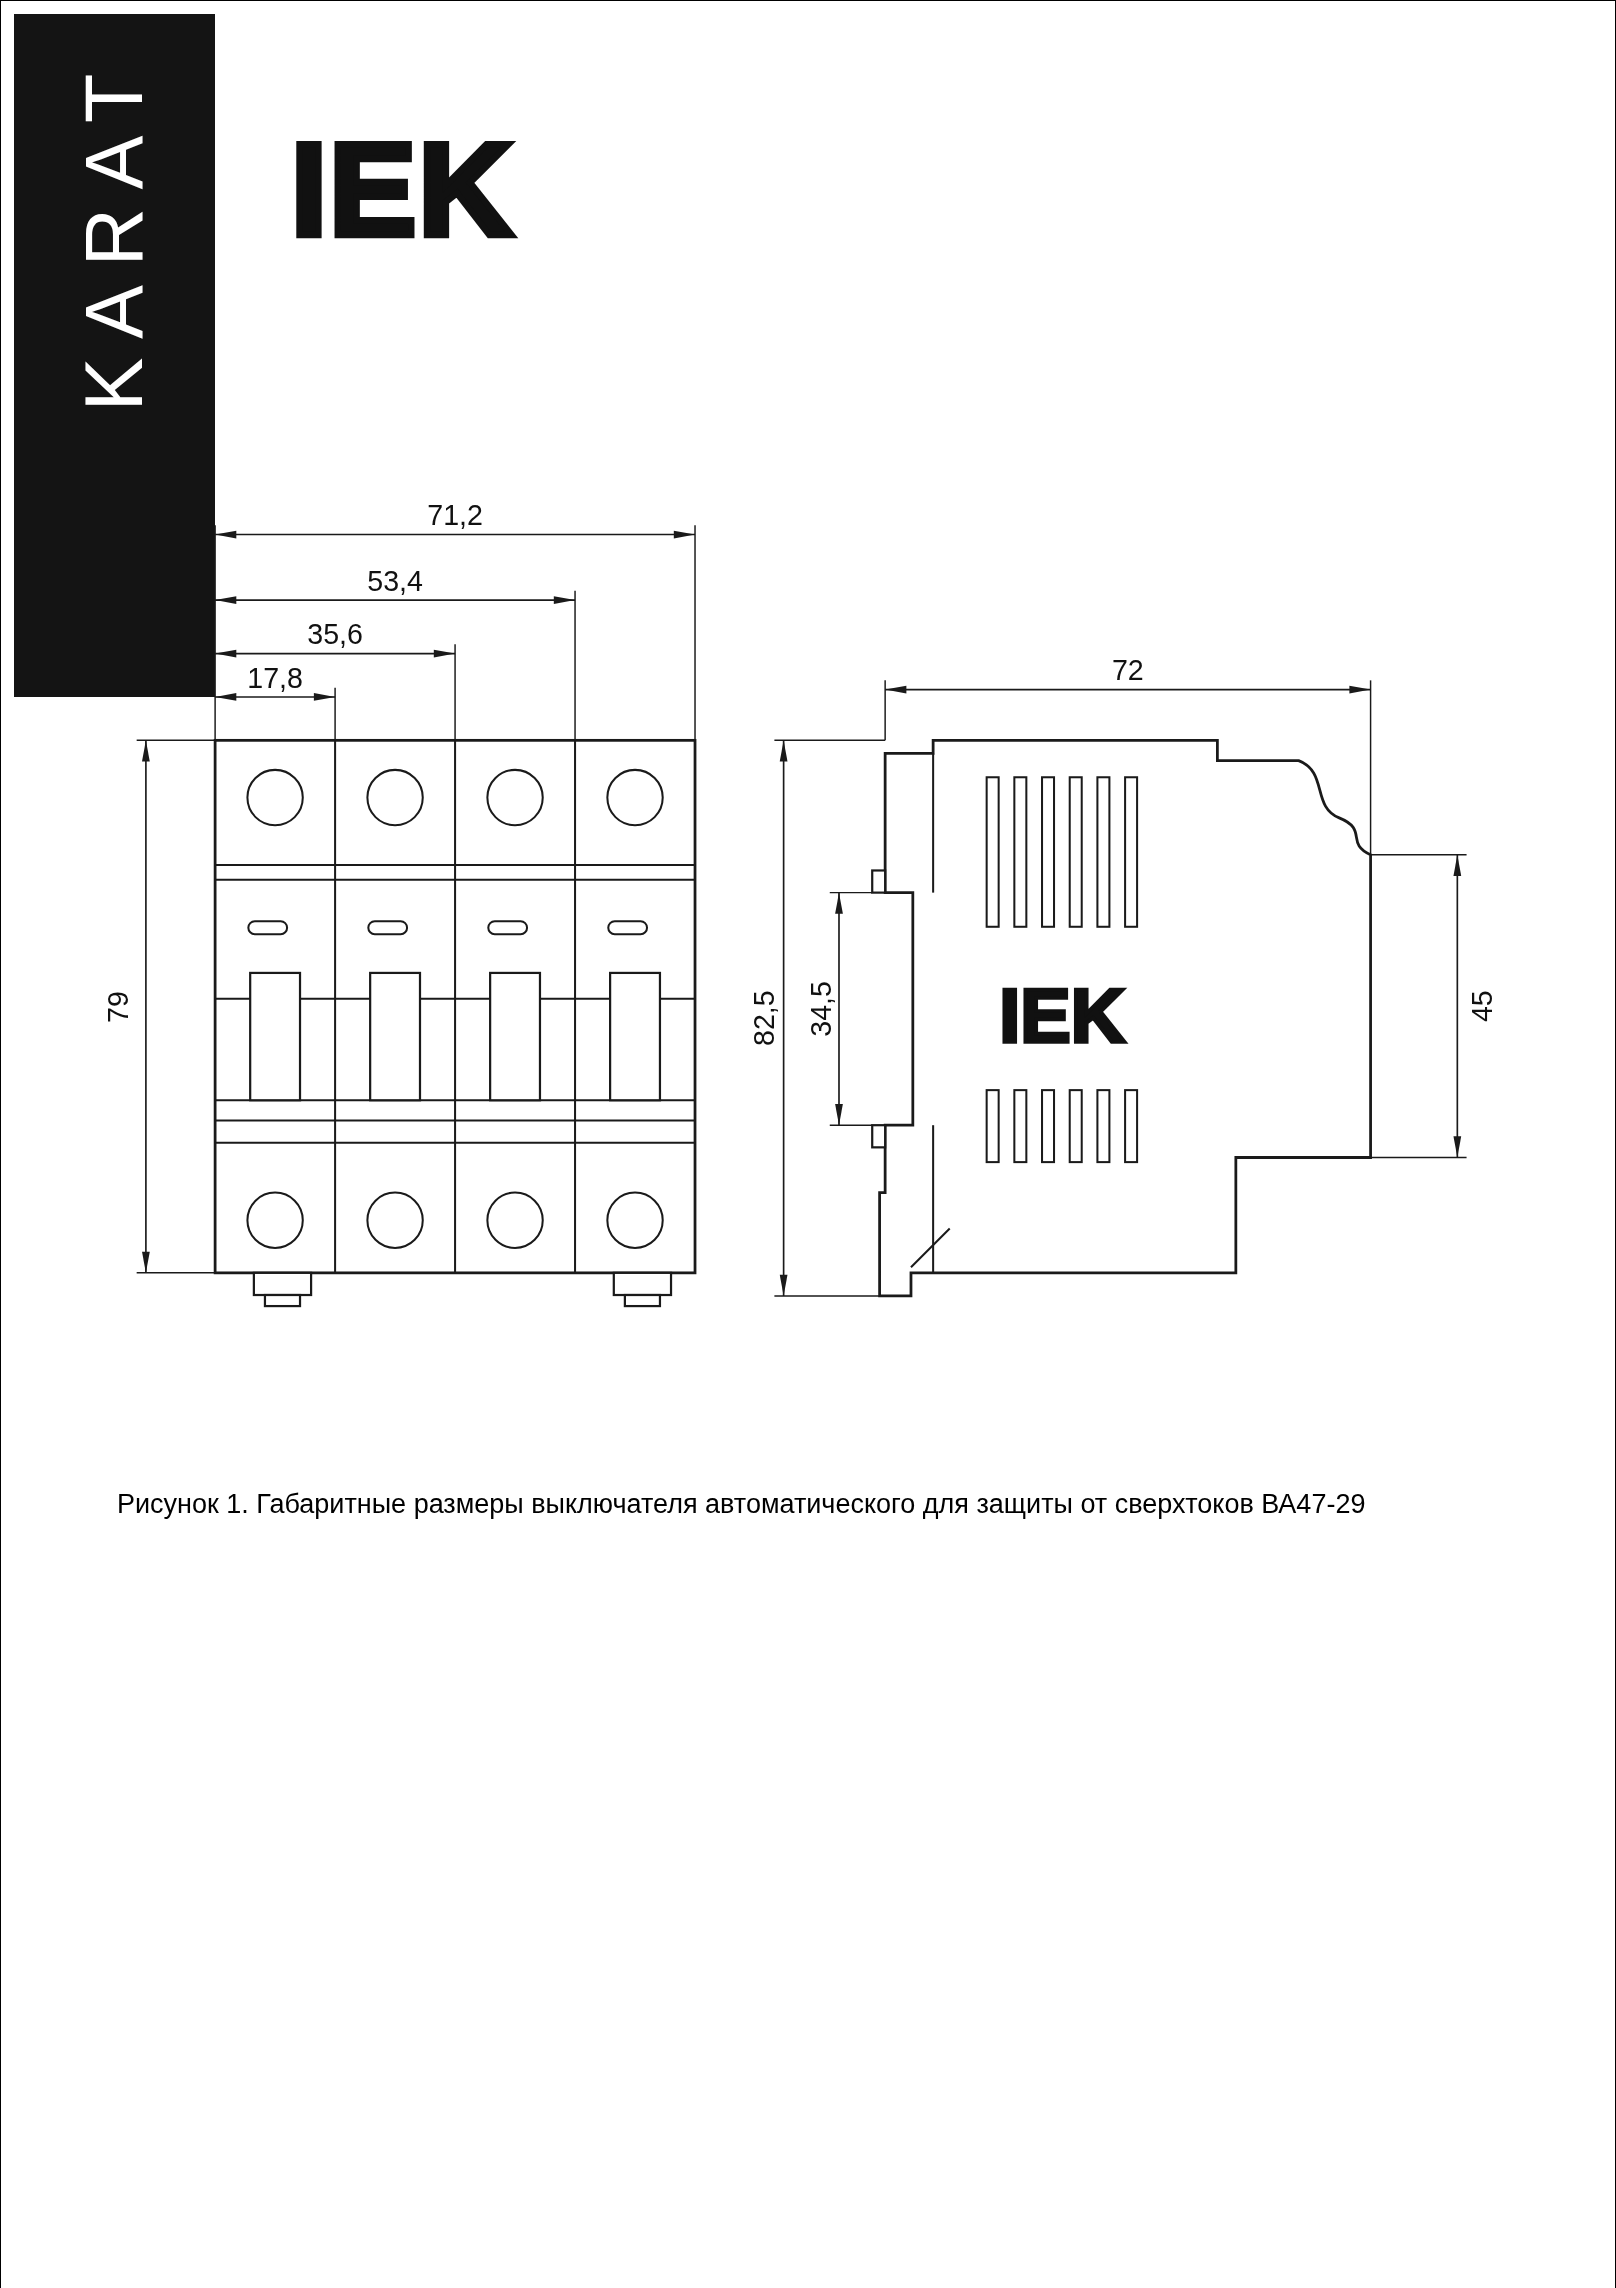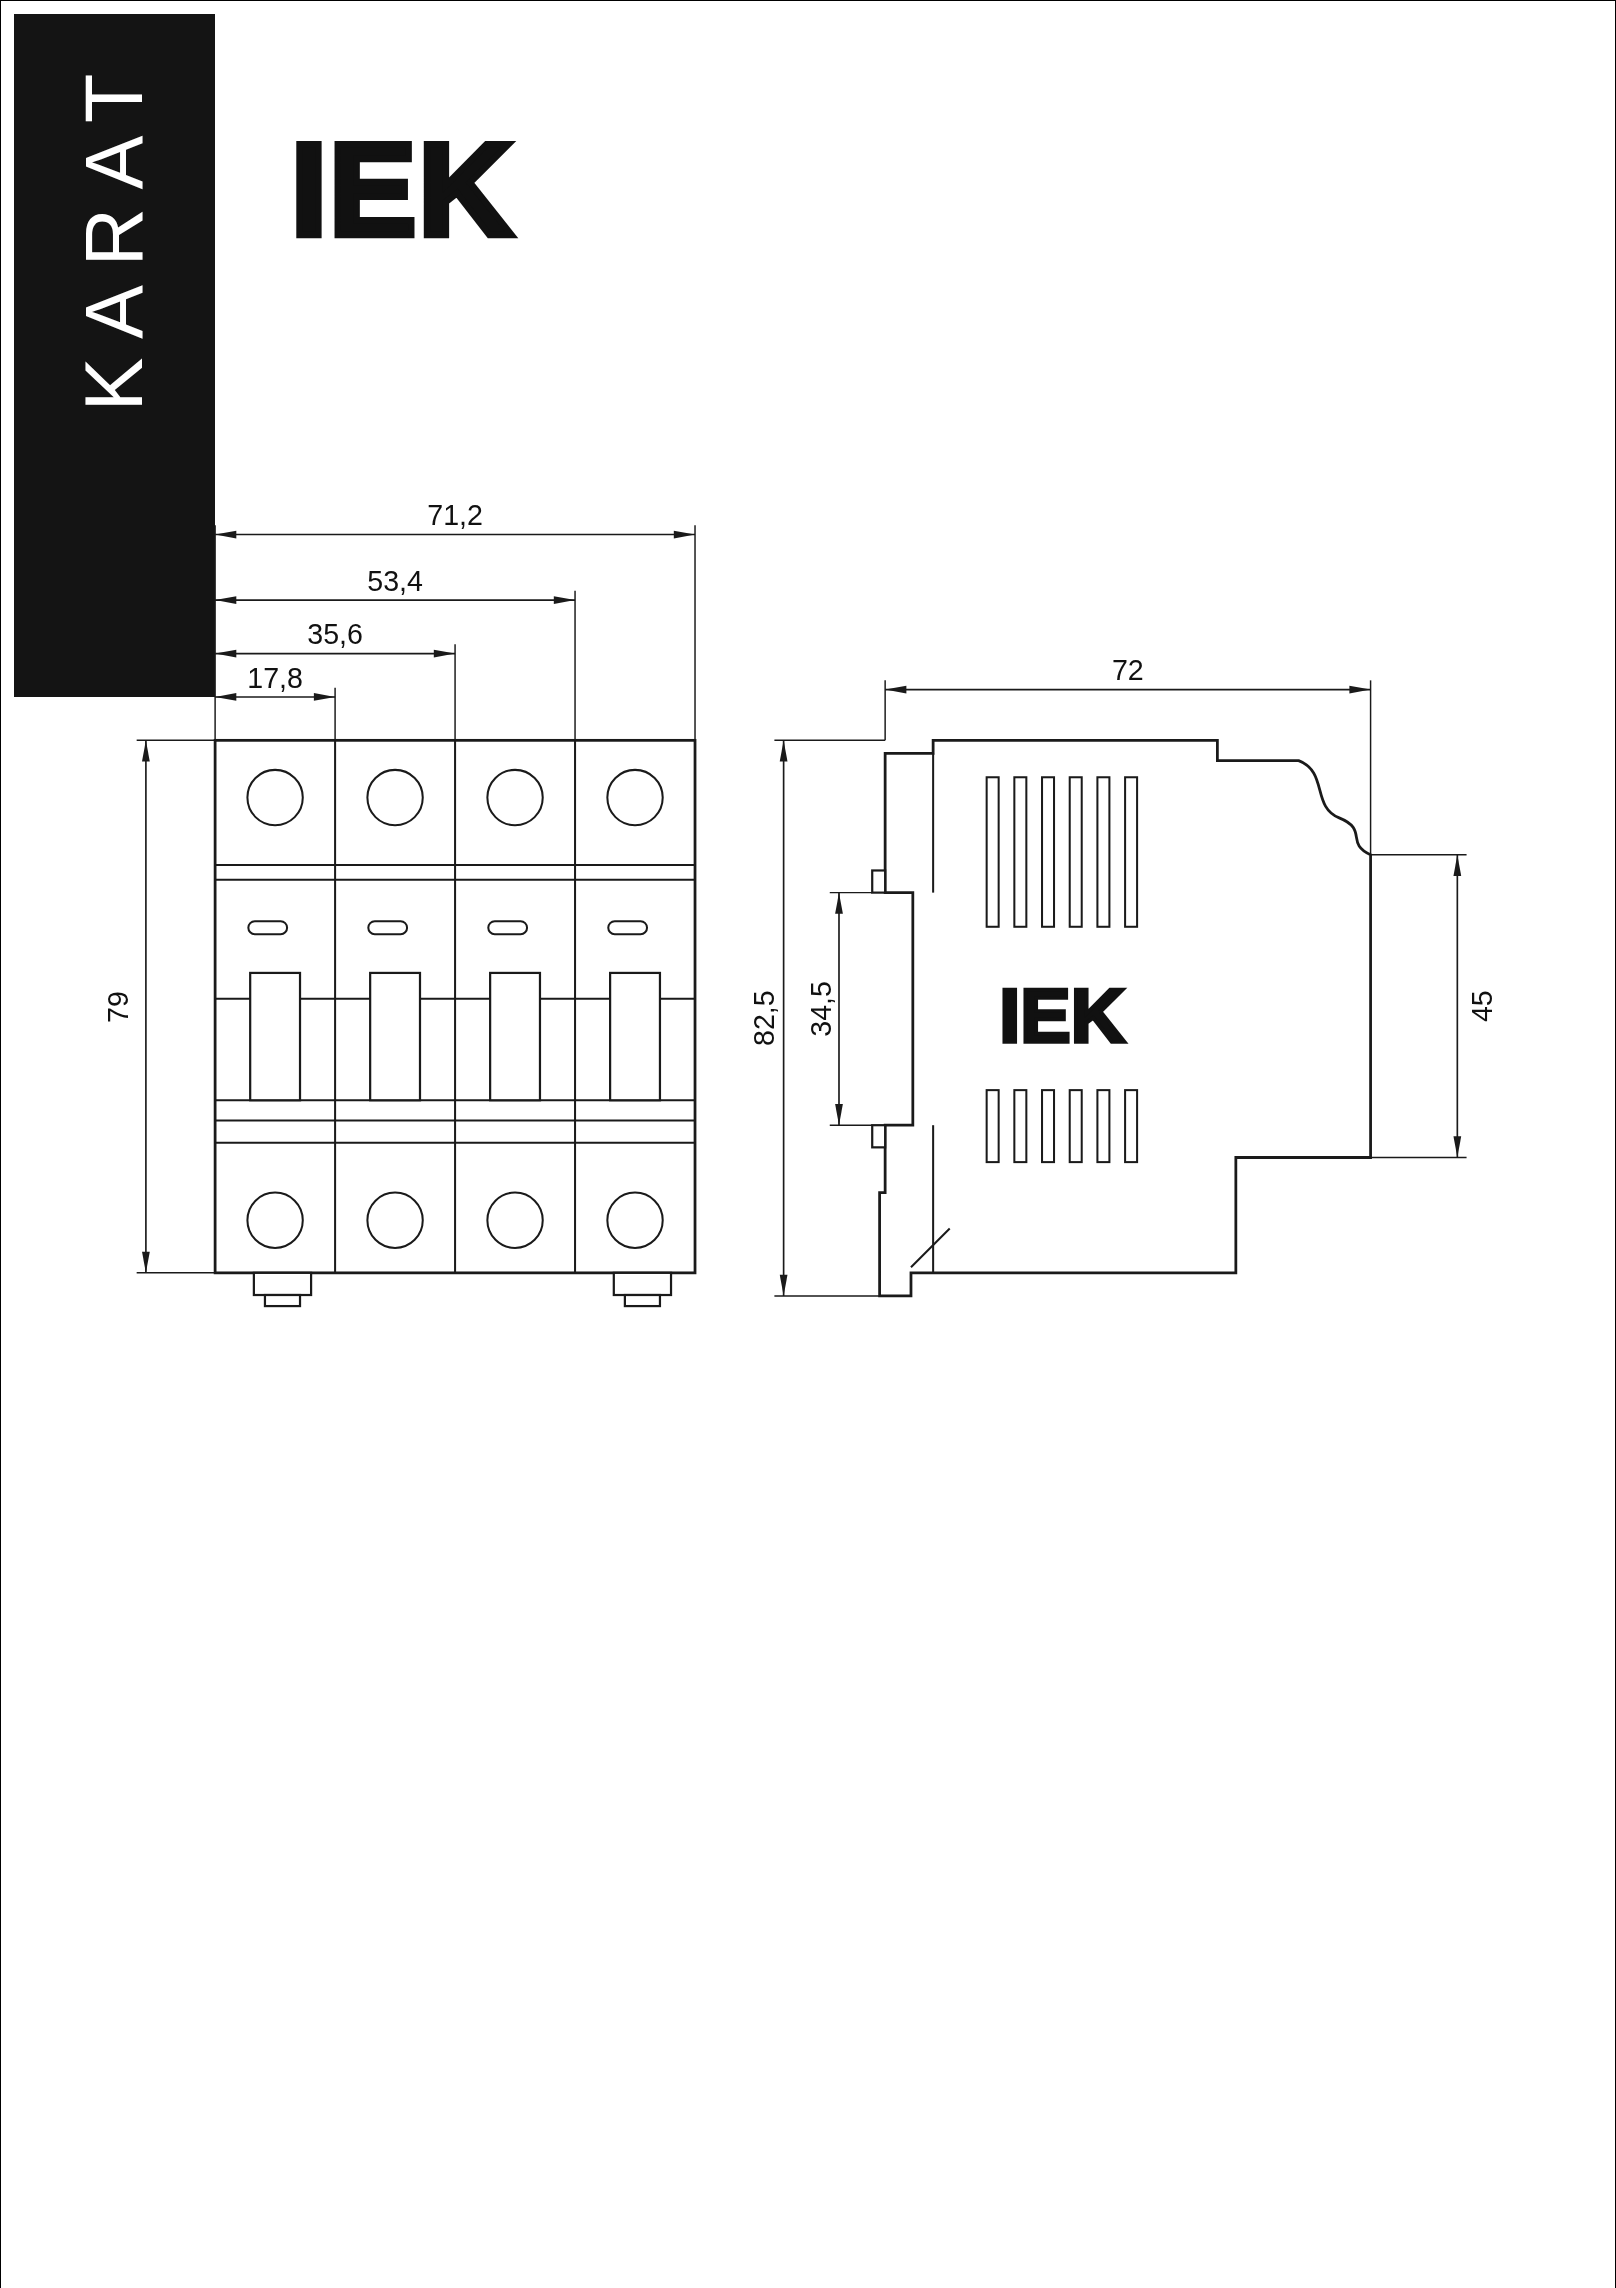--- a/index.html
+++ b/index.html
@@ -204,15 +204,16 @@
       <line class="dim" x1="908" y1="966" x2="908" y2="1218" marker-start="url(#arrow)" marker-end="url(#arrow)"></line>
       <text class="dimtext" x="899" y="1092" transform="rotate(-90 899 1092)">34,5</text>
 
       <line class="ext" x1="1484" y1="925" x2="1588" y2="925"></line>
       <line class="ext" x1="1484" y1="1253" x2="1588" y2="1253"></line>
       <line class="dim" x1="1578" y1="925" x2="1578" y2="1253" marker-start="url(#arrow)" marker-end="url(#arrow)"></line>
       <text class="dimtext" x="1616" y="1089" transform="rotate(-90 1616 1089)">45</text>
     </g>
   </svg>
 
+  <div class="caption">Рисунок 1. Габаритные размеры выключателя автоматического для защиты от сверхтоков ВА47-29</div>
 
 </div>
 
 
 </body></html>

